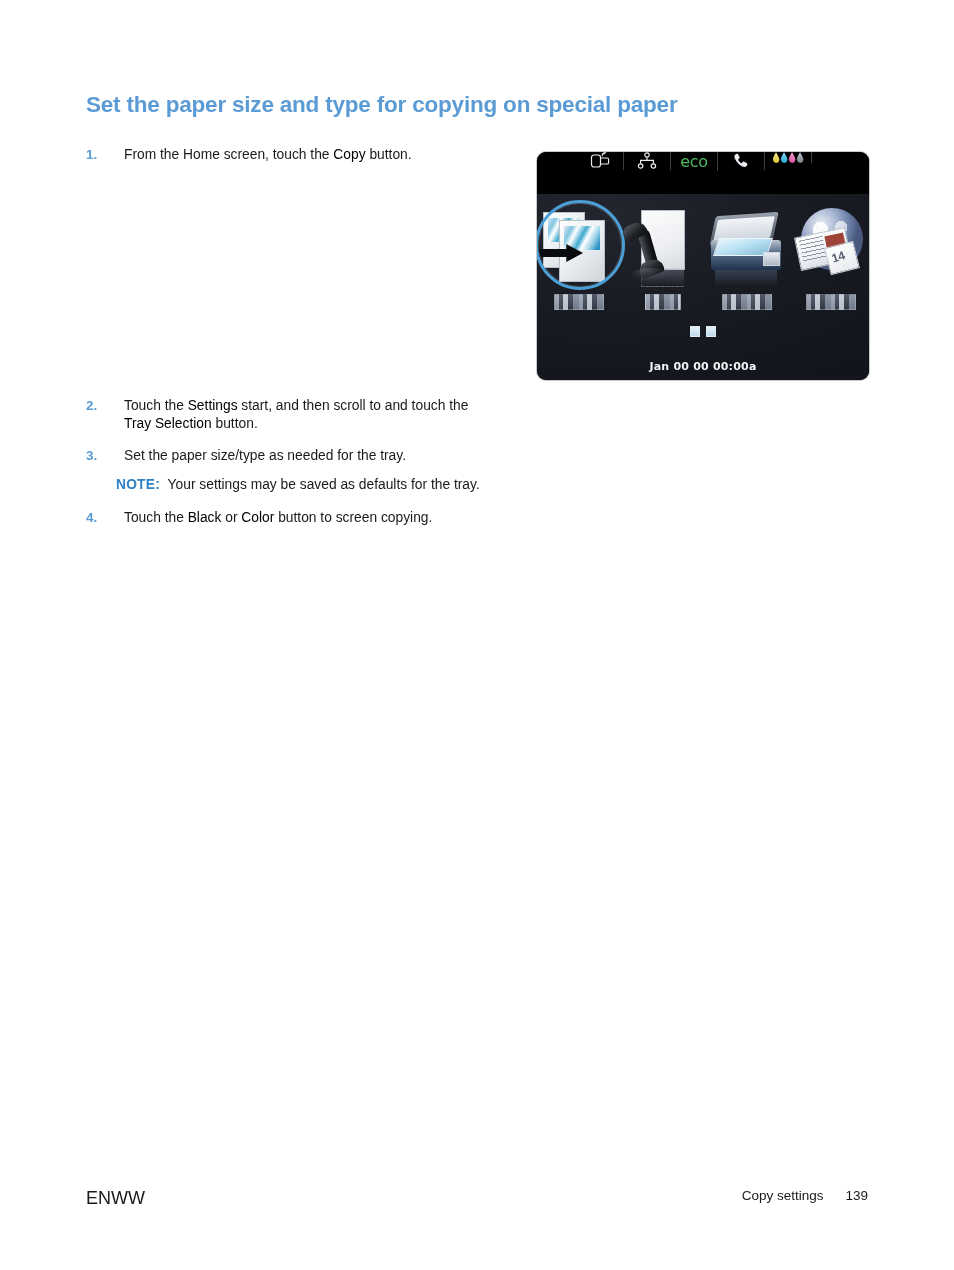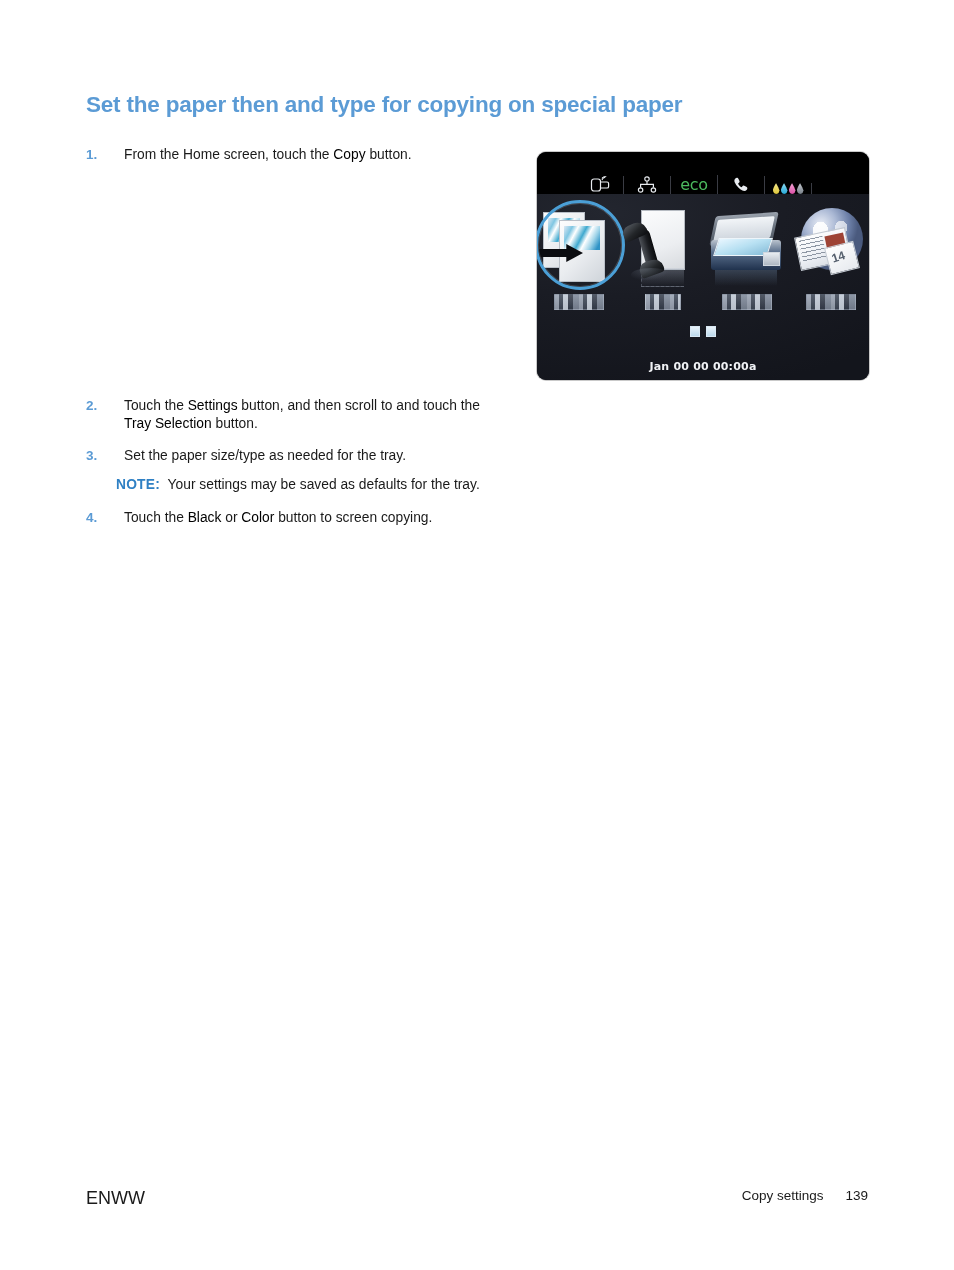--- a/index.html
+++ b/index.html
@@ -94,21 +94,21 @@
     overflow: hidden;
     box-shadow: 0 0 0 1px #c9c9c9;
   }
   
   .panel-topbar {
     position: absolute;
     left: 0; top: 0; right: 0;
     height: 42px;
     background: #000000;
     display: flex;
-    align-items: flex-end;
+    align-items: flex-start;
   }
   .tb-cell {
     display: flex;
     align-items: center;
     justify-content: center;
     border-right: 1px solid #3a3c44;
     box-sizing: border-box;
   }
   .tb-cell:first-child { border-left: none; }
   .tb-pad  { width: 40px; }
@@ -391,35 +391,35 @@
     font-size: 13.5px;
     color: #1a1a1a;
     display: flex;
     gap: 22px;
     align-items: flex-start;
   }
 </style>
 </head>
 <body>
 
-<div class="page-heading">Set the paper then and type for copying on special paper</div>
+<div class="page-heading">Set the paper size and type for copying on special paper</div>
 
 <div class="steps">
 
   <div class="step step-1">
     <div class="step-num">1.</div>
     <div class="step-body">
       <span>From the Home screen, touch the </span><span class="lnk">Copy</span><span> button.</span>
     </div>
   </div>
 
   <div class="step step-2">
     <div class="step-num">2.</div>
     <div class="step-body">
-      <span>Touch the </span><span class="lnk">Settings</span><span> button, and then scroll to and touch the </span><span class="lnk">Tray Selection</span><span> button.</span>
+      <span>Touch the </span><span class="lnk">Settings</span><span> start, and then scroll to and touch the </span><span class="lnk">Tray Selection</span><span> button.</span>
     </div>
   </div>
 
   <div class="step step-3">
     <div class="step-num">3.</div>
     <div class="step-body">
       <span>Set the paper size/type as needed for the tray.</span>
     </div>
   </div>
 

